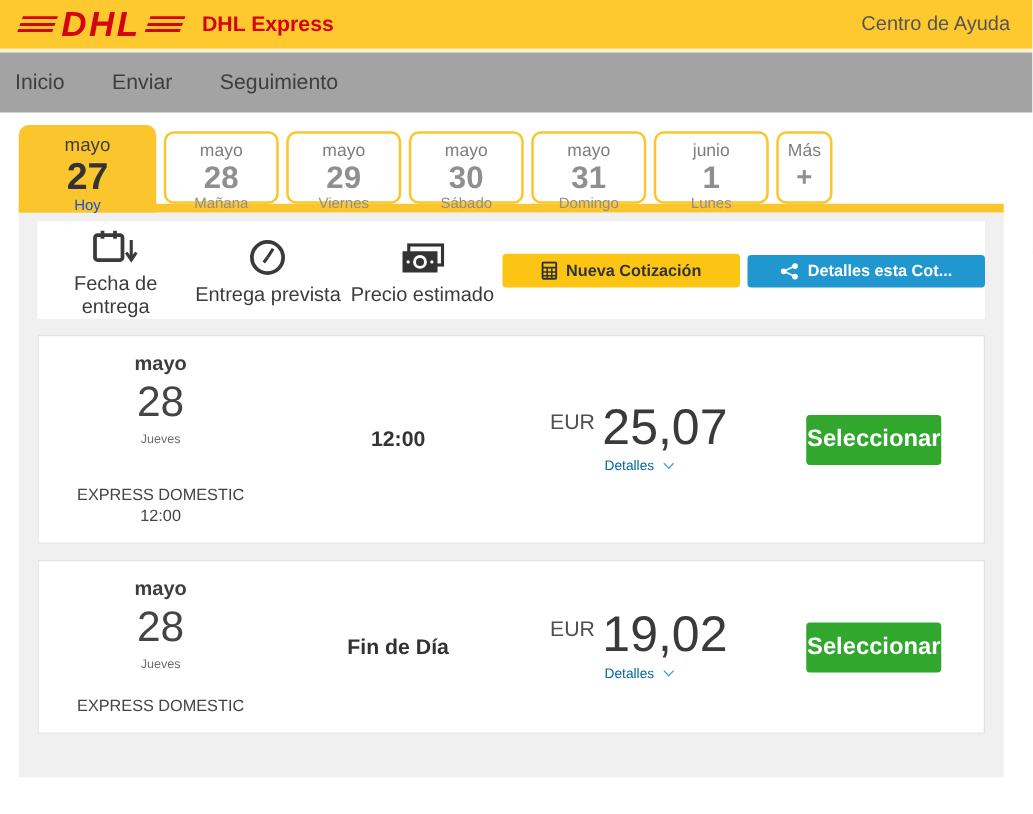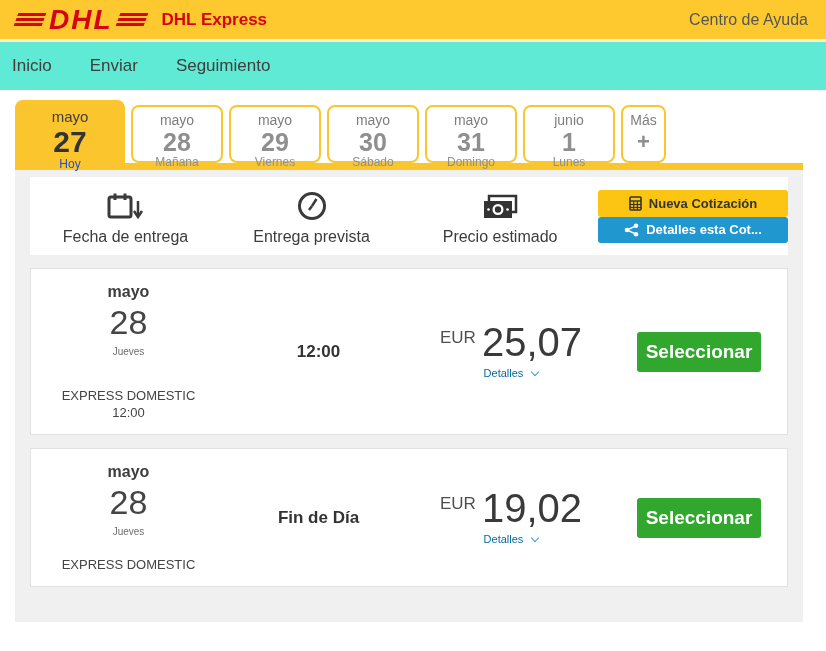--- a/index.html
+++ b/index.html
@@ -11,21 +11,21 @@
   .logo { display:flex; align-items:center; cursor:pointer; }
   .stripes { width:28px; height:13px; transform:skewX(-20deg);
     background:repeating-linear-gradient(to bottom,#D40511 0,#D40511 2.6px,transparent 2.6px,transparent 5.2px); }
   .logo-text { color:#D40511; font-weight:bold; font-style:italic; font-size:28px;
     letter-spacing:2px; line-height:1; margin:0 5px; }
   .brand { color:#D40511; font-weight:bold; font-size:17px; margin-left:16px; }
   .help { margin-left:auto; font-size:16px; color:#555; cursor:pointer;text-align:right; }
   .topline { height:3px; background:#F9F1CC; }
 
   
-  .nav { height:48px; background:#5eead4; display:flex; align-items:center; padding-left:12px; }
+  .nav { height:48px; background:#a3a3a3; display:flex; align-items:center; padding-left:12px; }
   .nav-item { font-size:17px; color:#3e3e3e; margin-right:38px; cursor:pointer; }
 
   
   .tabs-zone { position:relative; height:80px; }
   .underline { position:absolute; left:15px; width:788px; bottom:0; height:7px; background:#FBC52E; }
   .tabs { position:absolute; left:15px; bottom:0; display:flex; align-items:flex-end; gap:6px; }
   .tab { width:92px; height:58px; margin-bottom:7px; background:#fff; border:2px solid #FBC52E;
     border-radius:8px; text-align:center; padding-top:5px; cursor:pointer; }
   .t-month { font-size:14px; color:#7d7d7d; line-height:17px; }
   .t-day { font-size:25px; font-weight:bold; color:#8f8f8f; line-height:26px; }
@@ -40,21 +40,21 @@
 
   
   .panel { margin-left:15px; width:788px; height:452px; background:#F0F0F0; padding:7px 15px 0; }
 
   
   .head-card { background:#fff; height:78px; display:flex; align-items:center; }
   .hc-col { text-align:center; }
   .hc-col .ic { height:34px; display:flex; align-items:flex-end; justify-content:center; margin-bottom:7px; }
   .hc-col .lbl { font-size:16px; color:#3c3c3c; }
   .c1 { width:195px; } .c2 { width:185px; } .c3 { width:200px; }
-  .hc-actions { flex:1; display:flex; flex-direction:column; align-items:flex-end; }
+  .hc-actions { flex:1; display:flex; flex-direction:row; align-items:flex-end; gap:6px; }
   .btn-quote, .btn-share { width:190px; height:27px; border:none; border-radius:3px; font-weight:bold;
     font-size:13px; display:flex; align-items:center; justify-content:center; gap:7px; cursor:pointer;
     font-family:"Liberation Sans", sans-serif; }
   .btn-quote { background:#FCC514; color:#333; }
   .btn-share { background:#2097CE; color:#fff; height:26px; }
 
   
   .result-card { background:#fff; border:1px solid #e2e2e2; margin-top:13px; display:flex; align-items:center; }
   .rc1 { height:167px; } .rc2 { height:139px; }
   .rc-date { width:195px; align-self:stretch; display:flex; flex-direction:column; align-items:center; padding-top:13px; }
@@ -64,21 +64,21 @@
   .rd-service { margin-top:auto; padding-bottom:13px; font-size:13px; color:#444; line-height:17px; text-align:center; }
   .rc-time { width:185px; text-align:center; font-size:17px; font-weight:bold; color:#333; }
   .rc-price { width:200px; text-align:center; }
   .price-line { display:flex; justify-content:center; align-items:flex-start; }
   .cur { font-size:17px; color:#4f4f4f; margin-right:6px; margin-top:3px; }
   .amt { font-size:40px; color:#3a3a3a; line-height:34px; }
   .details { margin-top:8px; font-size:11px; color:#0369a1; cursor:pointer; }
   .chev { display:inline-block; width:6px; height:6px; border-right:1.5px solid #3E9FD8;
     border-bottom:1.5px solid #3E9FD8; transform:rotate(45deg); margin-left:6px; vertical-align:2px; }
   .rc-select { flex:1; display:flex; justify-content:center; }
-  .btn-select { width:124px; height:40px; background:#31A72E; color:#fff; font-weight:bold; font-size:19px;
+  .btn-select { width:108px; height:40px; background:#31A72E; color:#fff; font-weight:bold; font-size:19px;
     border:none; border-radius:3px; cursor:pointer; font-family:"Liberation Sans", sans-serif; }
 </style>
 </head>
 <body>
 
 <div class="topbar">
   <div class="logo">
     <span class="stripes"></span>
     <span class="logo-text">DHL</span>
     <span class="stripes"></span>

